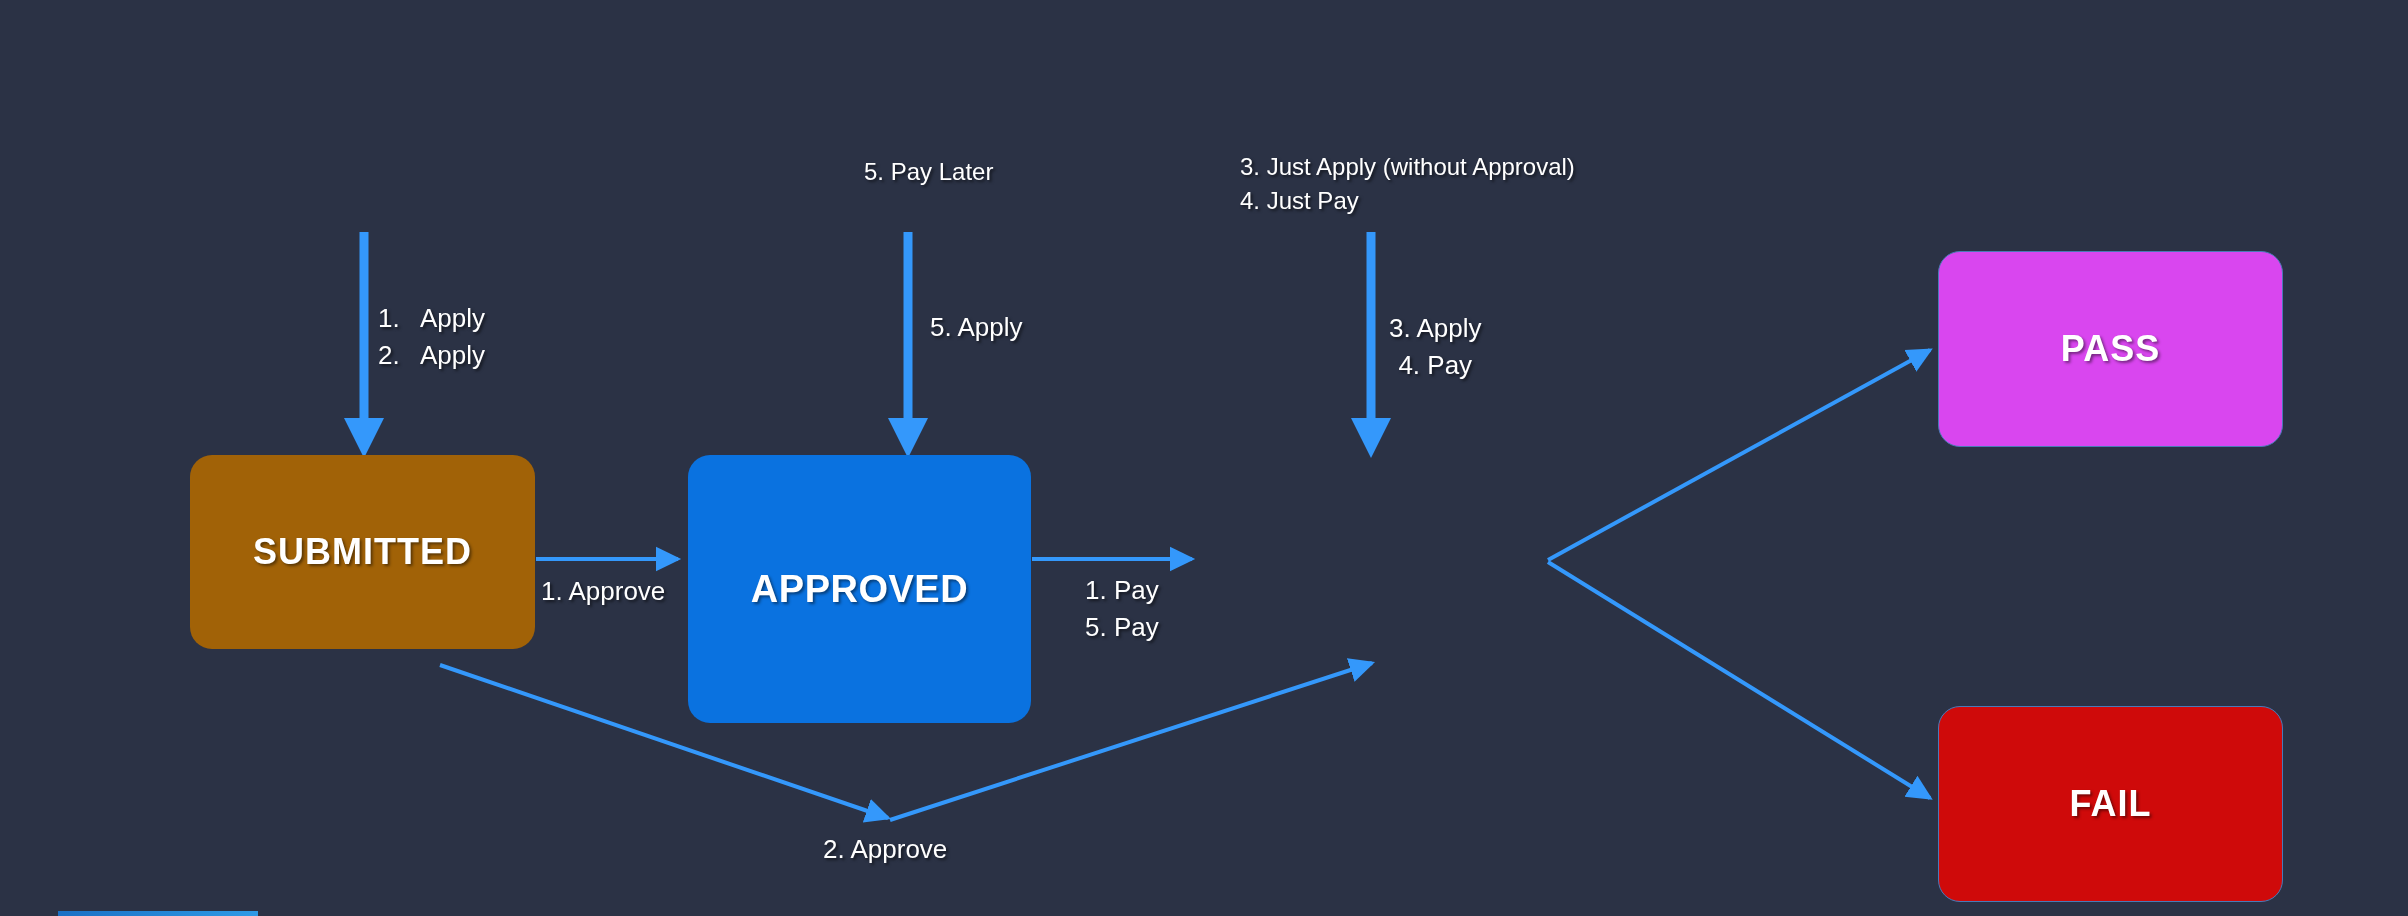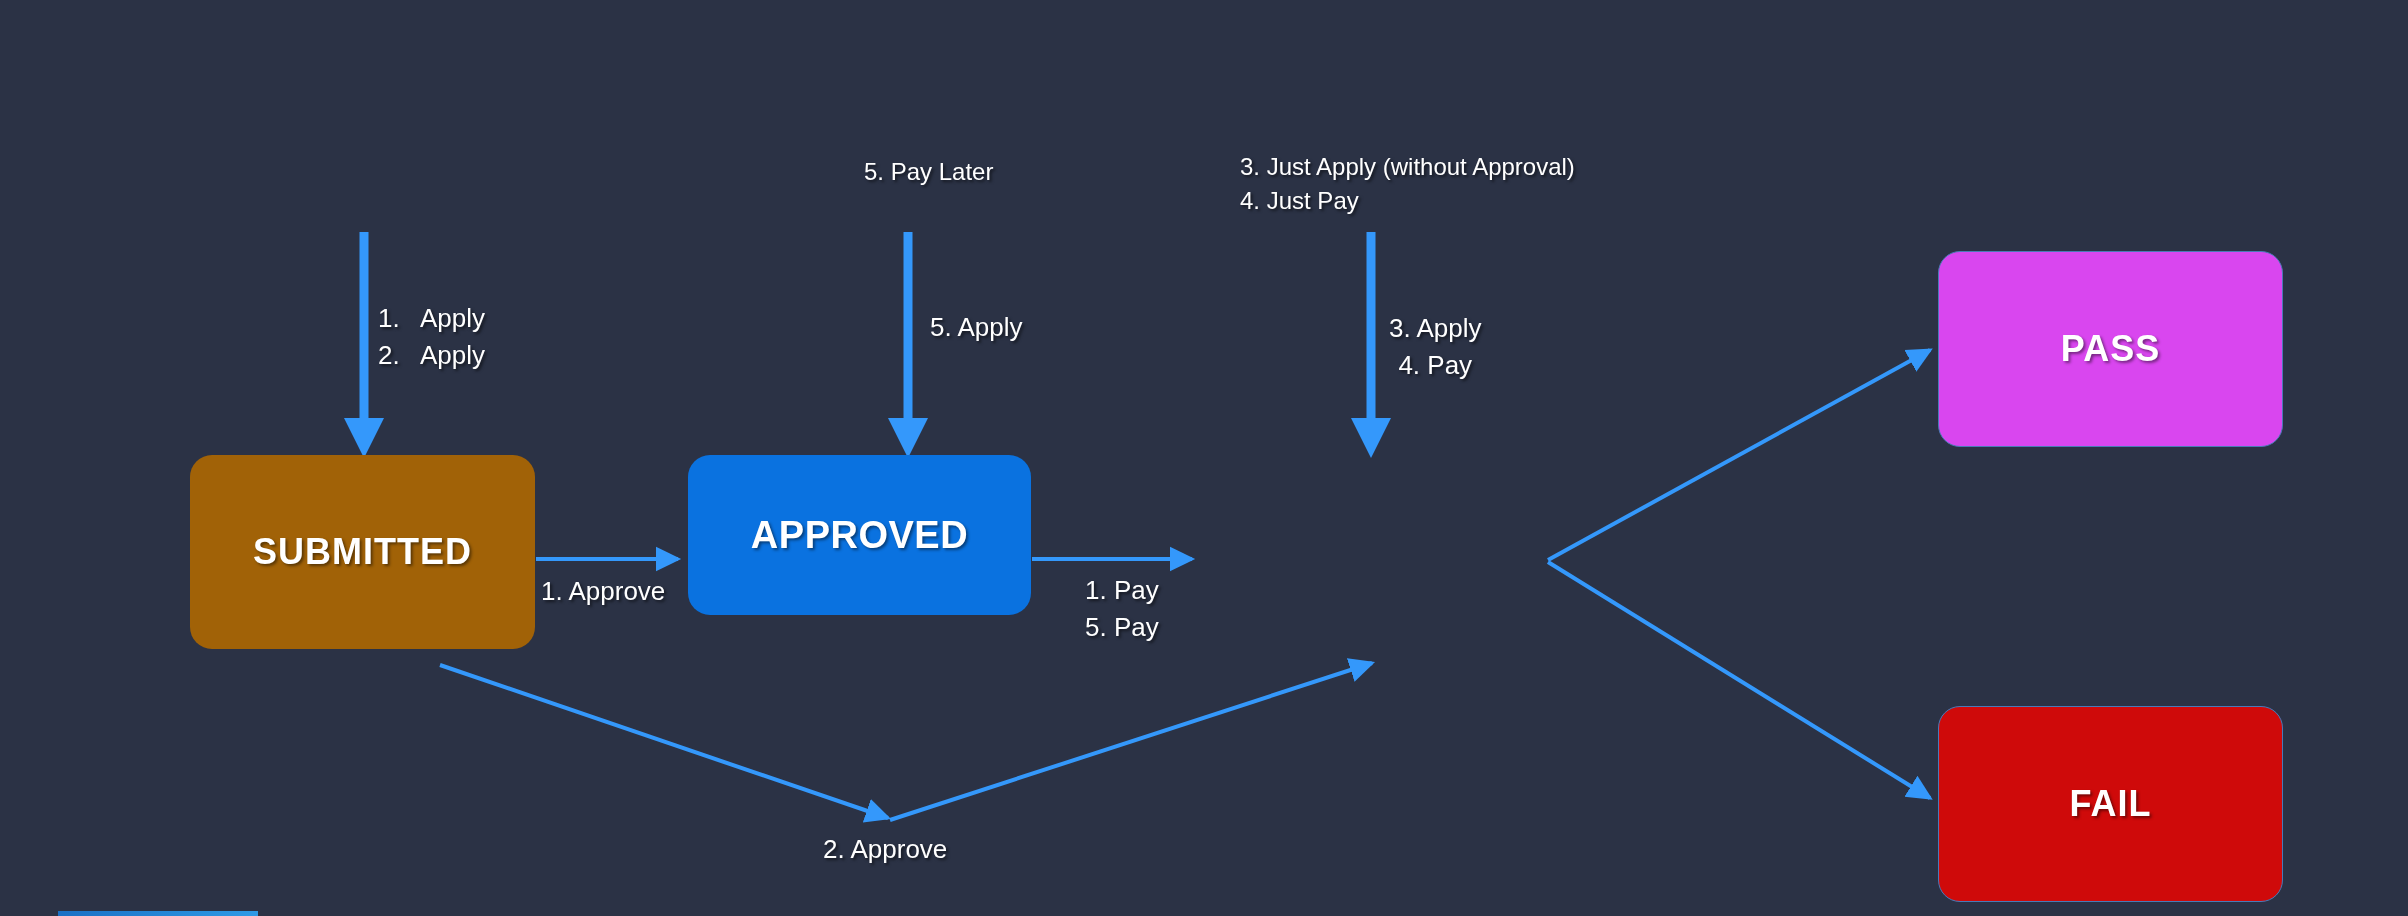--- a/index.html
+++ b/index.html
@@ -48,21 +48,21 @@
     text-shadow: 2px 2px 3px rgba(0,0,0,0.45);
     box-sizing: border-box;
   }
   #box-submitted {
     left: 190px; top: 455px; width: 345px; height: 194px;
     background: #a16207;
     font-size: 36px;
     letter-spacing: 1px;
   }
   #box-approved {
-    left: 688px; top: 455px; width: 343px; height: 160px;
+    left: 688px; top: 455px; width: 343px; height: 268px;
     background: #0a72e0;
     font-size: 38px;
     letter-spacing: 0.5px;
   }
   #box-confirmed {
     left: 1201px; top: 455px; width: 344px; height: 208px;
     background: #0a4f9e;
     font-size: 38px;
     letter-spacing: 0.5px;
   }

